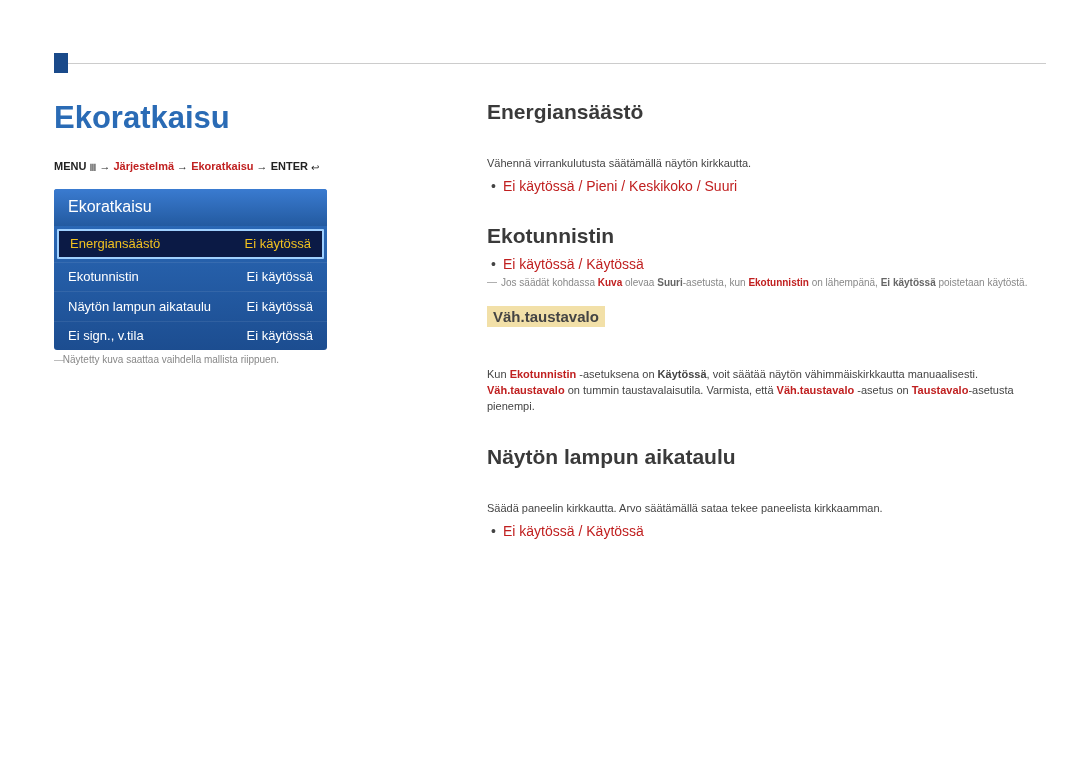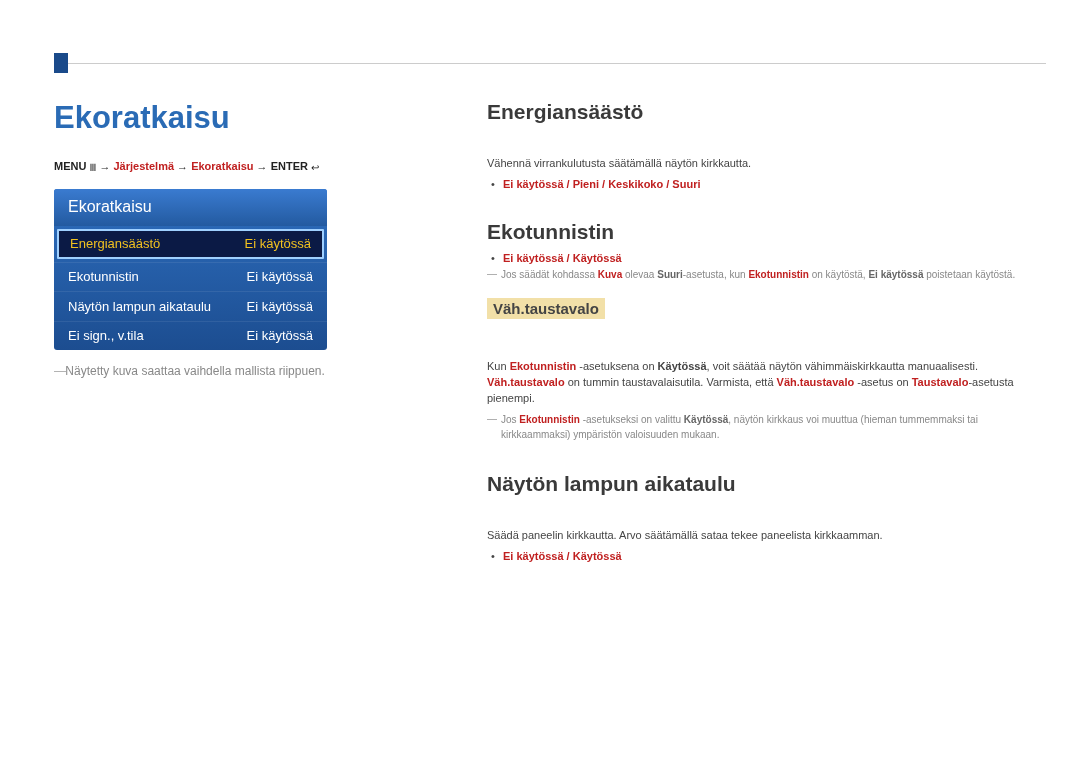--- a/index.html
+++ b/index.html
@@ -85,23 +85,23 @@
     background: #0b1a45;
     margin: 3px;
     border: 2px solid #9fd0ff;
     border-radius: 1px;
     height: 30px;
     padding: 0 11px;
   }
   .menu-row.selected .label,
   .menu-row.selected .value { color: #f0c020; }
   .caption {
-    font-size: 12px;
+    font-size: 10px;
     color: #888;
-    margin-top: 14px;
+    margin-top: 4px;
   }
   .caption::before {
     content: "― ";
     letter-spacing: -2px;
     color: #aaa;
   }
 
   h2.section {
     font-size: 21px;
     font-weight: 600;
@@ -110,23 +110,23 @@
   }
   .section-block + .section-block { margin-top: 30px; }
   .body-text {
     font-size: 11px;
     color: #444;
     line-height: 1.45;
     margin-bottom: 6px;
     margin-top: 32px;
   }
   .bullet {
-    font-size: 11px;
+    font-size: 14px;
     color: #c02020;
-    font-weight: 700;
+    font-weight: 400;
     padding-left: 16px;
     position: relative;
     margin-bottom: 4px;
   }
   .bullet::before {
     content: "•";
     position: absolute;
     left: 4px;
     color: #444;
     font-weight: 400;
@@ -209,30 +209,27 @@
     <div class="section-block">
       <h2 class="section">Energiansäästö</h2>
       <p class="body-text">Vähennä virrankulutusta säätämällä näytön kirkkautta.</p>
       <div class="bullet">Ei käytössä / Pieni / Keskikoko / Suuri</div>
     </div>
 
     <div class="section-block">
       <h2 class="section">Ekotunnistin</h2>
       <div class="bullet">Ei käytössä / Käytössä</div>
       <div class="note">
-        <span>Jos säädät kohdassa </span><span class="hl">Kuva</span><span> olevaa </span><span class="bold">Suuri</span><span>-asetusta, kun </span><span class="hl">Ekotunnistin</span><span> on käytöstä, </span><span class="bold">Ei käytössä</span><span> poistetaan käytöstä.</span>
+        <span>Jos säädät kohdassa </span><span class="hl">Kuva</span><span> olevaa </span><span class="bold">Suuri</span><span>-asetusta, kun </span><span class="hl">Ekotunnistin</span><span> on lähempänä, </span><span class="bold">Ei käytössä</span><span> poistetaan käytöstä.</span>
       </div>
 
       <div class="sub-highlight">Väh.taustavalo</div>
       <p class="body-text">
         <span>Kun </span><span style="color:#c02020;font-weight:600">Ekotunnistin</span><span> -asetuksena on </span><span style="font-weight:600">Käytössä</span><span>, voit säätää näytön vähimmäiskirkkautta manuaalisesti. </span><span style="color:#c02020;font-weight:600">Väh.taustavalo</span><span> on tummin taustavalaisutila. Varmista, että </span><span style="color:#c02020;font-weight:600">Väh.taustavalo</span><span> -asetus on </span><span style="color:#c02020;font-weight:600">Taustavalo</span><span>-asetusta pienempi.</span>
       </p>
-      <div class="note">
-        <span>Jos </span><span class="hl">Ekotunnistin</span><span> -asetukseksi on valittu </span><span class="bold">Käytössä</span><span>, näytön kirkkaus voi muuttua (hieman tummemmaksi tai kirkkaammaksi) ympäristön valoisuuden mukaan.</span>
-      </div>
     </div>
 
     <div class="section-block">
       <h2 class="section">Näytön lampun aikataulu</h2>
       <p class="body-text">Säädä paneelin kirkkautta. Arvo säätämällä sataa tekee paneelista kirkkaamman.</p>
       <div class="bullet">Ei käytössä / Käytössä</div>
     </div>
 
   </div>
 </div>

